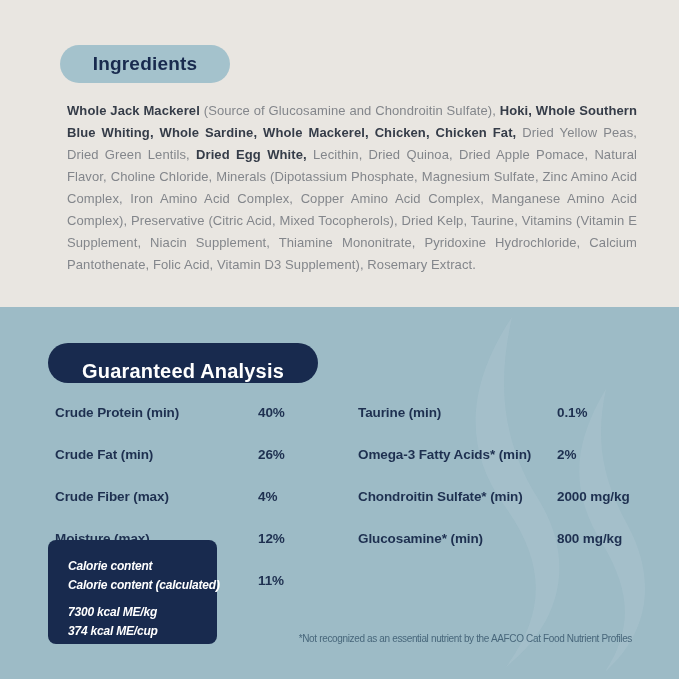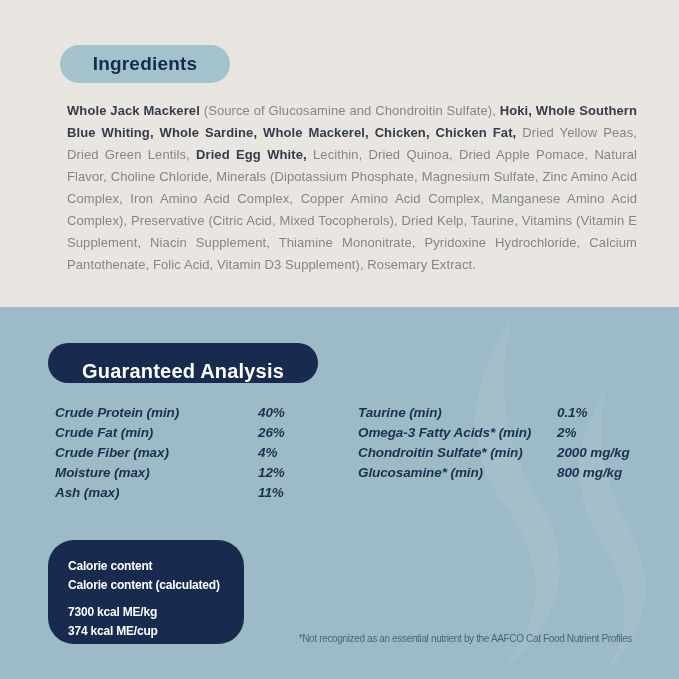--- a/index.html
+++ b/index.html
@@ -47,39 +47,40 @@
   .pill-ga {
     position: absolute; left: 48px; top: 36px; width: 270px; height: 40px;
     background: var(--navy, #182a4e);
     border-radius: 20px;
     display: flex; align-items: flex-end; justify-content: center;
     color: #ffffff;
     font-size: 20px; font-weight: bold; letter-spacing: 0.2px;
   }
   .ga-column {
     position: absolute; top: 99px;
-    display: flex; flex-direction: column; gap: 6px; font-style: italic;
+    display: flex; flex-direction: column; gap: 28px;
   }
   .ga-column.left  { left: 55px;  }
   .ga-column.right { left: 358px; }
   .ga-row { display: flex; align-items: baseline; white-space: nowrap; }
   .ga-row .ga-label, .ga-row .ga-value {
     font-size: 13.5px; font-weight: bold; letter-spacing: -0.1px;
     color: var(--table-text, #1e3050);
     line-height: 14px;
   }
   .ga-column.left  .ga-label { width: 203px; }
   .ga-column.right .ga-label { width: 199px; }
 
   .calorie-box {
-    position: absolute; left: 48px; top: 233px; width: 196px; height: 104px;
+    position: absolute; left: 48px; top: 233px; width: 169px; height: 104px;
     background: var(--navy, #182a4e);
-    border-radius: 26px;
+    border-radius: 8px;
     padding: 17px 16px 0 20px;
     color: #ffffff;
+    font-style: italic;
   }
   .calorie-line {
     font-size: 12px; font-weight: bold; line-height: 19px;
     letter-spacing: -0.2px; white-space: nowrap;
   }
   .calorie-group-top { margin-bottom: 8px; }
 
   .footnote {
     position: absolute; right: 47px; top: 326px;
     font-size: 10px; letter-spacing: -0.35px;

